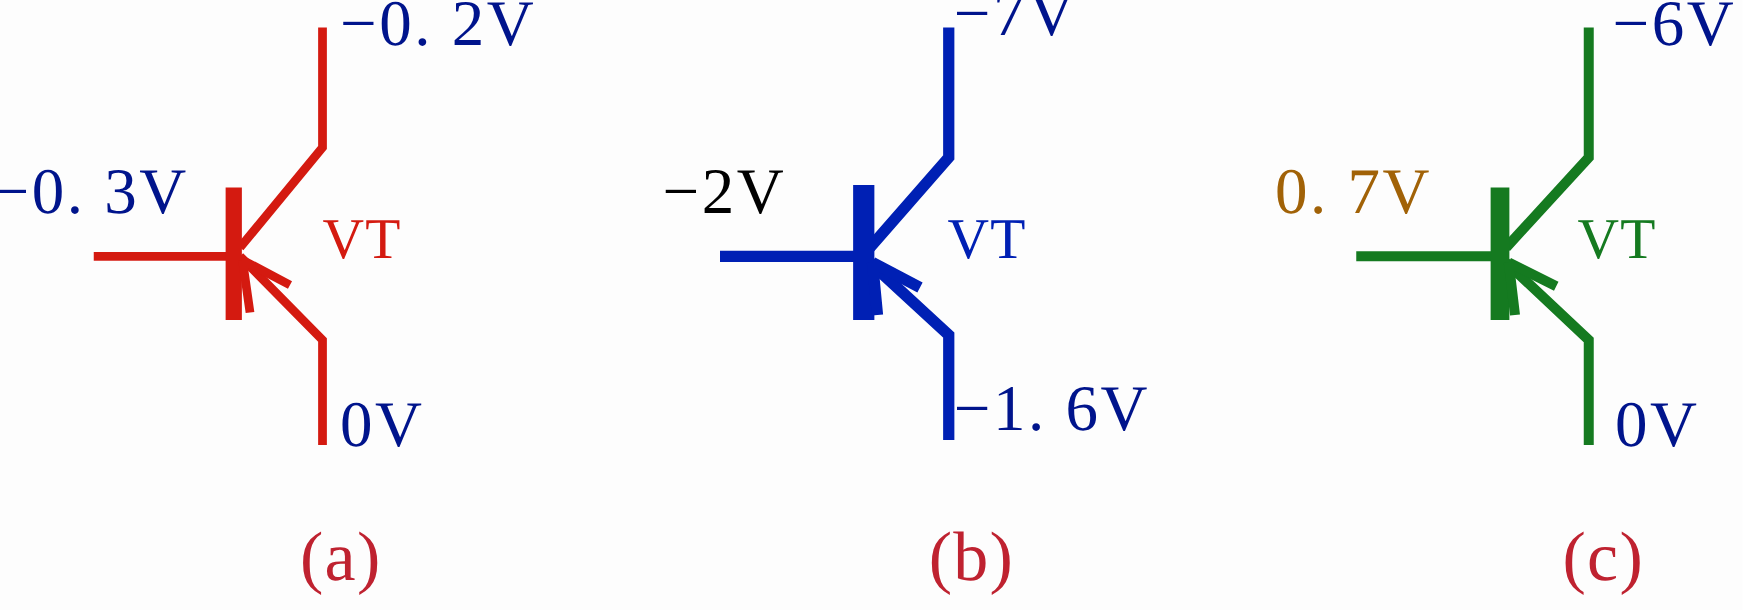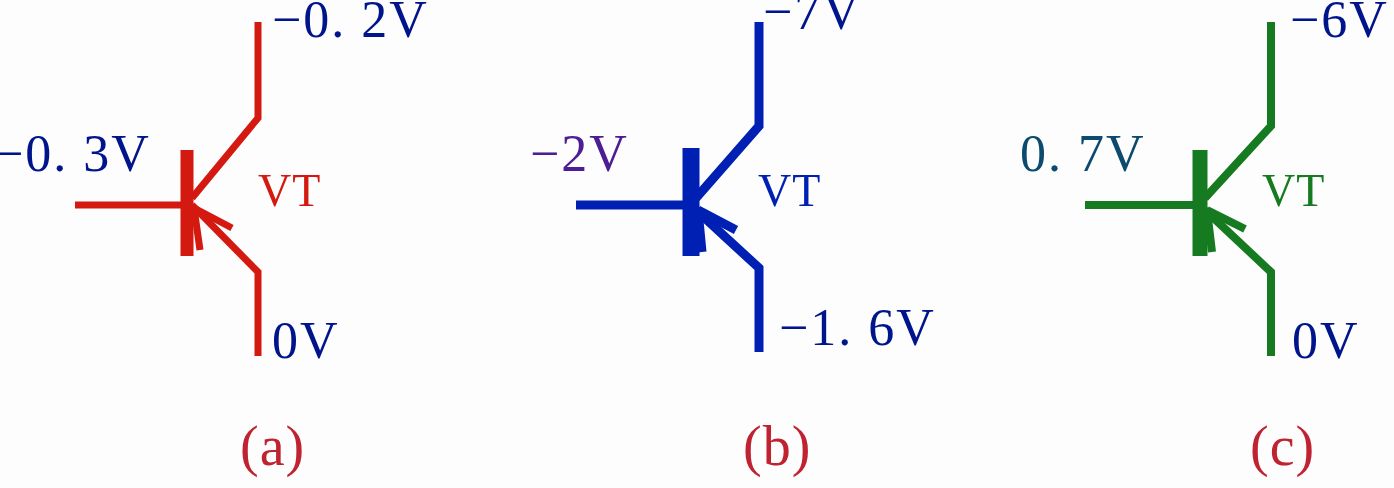--- a/index.html
+++ b/index.html
@@ -74,21 +74,21 @@
   #panel-a .lbl-vcc { left: 272px; }
   #panel-a .lbl-vb  { left: -6px; }
   #panel-a .lbl-vt  { left: 258px; }
   #panel-a .lbl-ve  { left: 272px; }
   #panel-a .lbl-cap { left: 240px; }
 
   
   #panel-b .lbl-vcc { left: 275px; top: -14px; }
   #panel-b .lbl-vb  { left: 42px; }
   #panel-b .lbl-vt  { left: 270px; }
-  #panel-b .lbl-ve  { left: 275px; top: 302px; margin-left: 16px; }
+  #panel-b .lbl-ve  { left: 275px; top: 302px; }
   #panel-b .lbl-cap { left: 255px; }
 
   
   #panel-c .lbl-vcc { left: 360px; }
   #panel-c .lbl-vb  { left: 90px; }
   #panel-c .lbl-vt  { left: 332px; }
   #panel-c .lbl-ve  { left: 362px; }
   #panel-c .lbl-cap { left: 320px; }
 </style>
 </head>
@@ -122,36 +122,36 @@
     <svg class="circuit-svg" viewBox="0 0 465 488">
       <g class="wire-group" fill="none" stroke-linecap="butt" stroke-linejoin="miter">
         <path d="M 271 22 L 271 126 L 208 198" stroke-width="9" stroke="#0020b4"></path>
         <path d="M 208 210 L 271 268 L 271 352" stroke-width="9" stroke="#0020b4"></path>
         <path d="M 88 205 L 206 205" stroke-width="9" stroke="#0020b4"></path>
         <path d="M 203 148 L 203 256" stroke-width="17" stroke="#0020b4"></path>
         <path d="M 210 210 L 248 230 M 210 210 L 214 252" stroke-width="9" stroke="#0020b4"></path>
       </g>
     </svg>
     <div class="lbl volt lbl-vcc" style="color: rgb(0, 20, 140);">−7V</div>
-    <div class="lbl volt lbl-vb" style="color: #4c1d95;">−2V</div>
+    <div class="lbl volt lbl-vb" style="color: #000000;">−2V</div>
     <div class="lbl vt   lbl-vt" style="color: rgb(0, 32, 180);">VT</div>
     <div class="lbl volt lbl-ve" style="color: rgb(0, 20, 140);">−1. 6V</div>
     <div class="lbl caption lbl-cap" style="color: rgb(191, 34, 48);">(b)</div>
   </div>
 
   <div class="panel" id="panel-c">
     <svg class="circuit-svg" viewBox="0 0 465 488">
       <g class="wire-group" fill="none" stroke-linecap="butt" stroke-linejoin="miter">
         <path d="M 341 22 L 341 126 L 275 198" stroke-width="8" stroke="#157a20"></path>
         <path d="M 275 210 L 341 272 L 341 356" stroke-width="8" stroke="#157a20"></path>
         <path d="M 155 205 L 273 205" stroke-width="8" stroke="#157a20"></path>
         <path d="M 270 150 L 270 256" stroke-width="15" stroke="#157a20"></path>
         <path d="M 277 210 L 315 229 M 277 210 L 282 252" stroke-width="8" stroke="#157a20"></path>
       </g>
     </svg>
     <div class="lbl volt lbl-vcc" style="color: rgb(0, 20, 140);">−6V</div>
-    <div class="lbl volt lbl-vb" style="color: #0c4a6e;">0. 7V</div>
+    <div class="lbl volt lbl-vb" style="color: #a16207;">0. 7V</div>
     <div class="lbl vt   lbl-vt" style="color: rgb(21, 122, 32);">VT</div>
     <div class="lbl volt lbl-ve" style="color: rgb(0, 20, 140);">0V</div>
     <div class="lbl caption lbl-cap" style="color: rgb(191, 34, 48);">(c)</div>
   </div>
 
 </div>
 
 </body></html>

